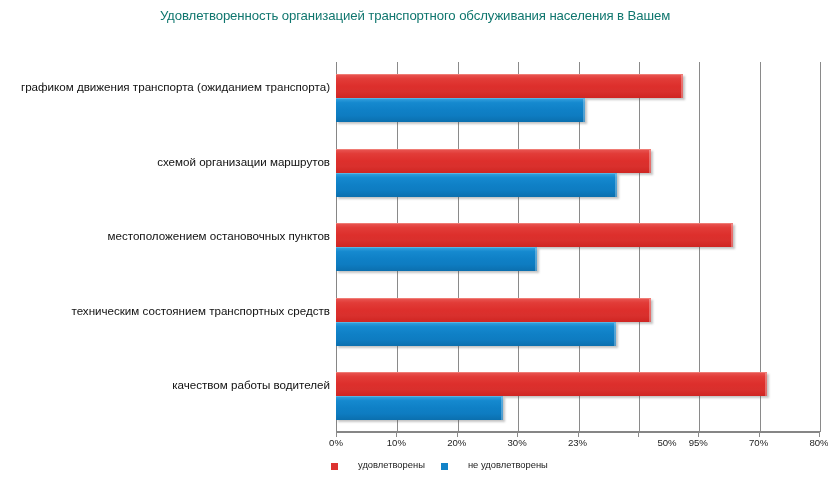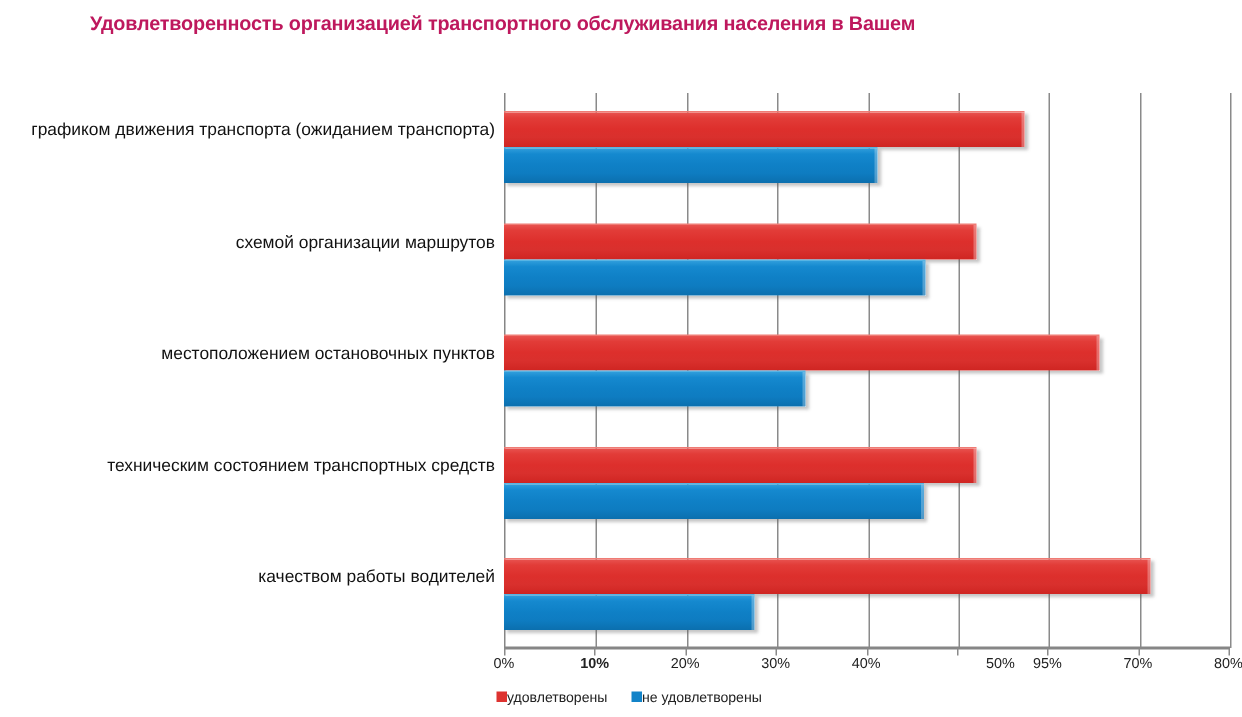--- a/index.html
+++ b/index.html
@@ -18,24 +18,24 @@
     overflow: hidden;
     background: #ffffff;
   }
 
   
   .chart-title {
     position: absolute;
     left: 60px;
     top: 6px;
     width: 710px;
-    text-align: left;
+    text-align: center;
     font-size: 13.2px;
-    font-weight: bold;
-    color: #be185d;
+    font-weight: normal;
+    color: #0f766e;
     line-height: 20px;
     letter-spacing: -0.1px;
   }
   .chart-title .line { display: block; }
 
   
   .plot-area {
     position: absolute;
     left: 336px;
     top: 62px;
@@ -122,22 +122,22 @@
   .legend {
     position: absolute;
     left: 331px;
     top: 459px;
     display: flex;
     align-items: center;
     gap: 16px;
   }
   .legend-item {
     display: flex;
-    align-items: center;
-    gap: 0;
+    align-items: flex-end;
+    gap: 20px;
     font-size: 9.4px;
     color: #222222;
   }
   .legend-swatch {
     width: 7px;
     height: 7px;
     display: inline-block;
   }
   .legend-swatch.red  { background: #dd3330; }
   .legend-swatch.blue { background: #1283c8; }
@@ -199,27 +199,27 @@
       <div class="bar red" title="удовлетворены: 71.4%" style="left: 336px; top: 372px; width: 431.077px;">
         <span class="bar-cap"></span>
       </div>
       <div class="bar blue" title="не удовлетворены: 27.7%" style="left: 336px; top: 396px; width: 167.239px;">
         <span class="bar-cap"></span>
       </div>
     </div>
   <div id="x-ticks">
       <div class="x-tick" style="left: 336px;">0%</div>
       <div class="tick-mark" style="left: 336px;"></div>
-      <div class="x-tick" style="left: 396.375px; font-weight: bold;">10%</div>
+      <div class="x-tick" style="left: 396.375px;">10%</div>
       <div class="tick-mark" style="left: 396.375px;"></div>
       <div class="x-tick" style="left: 456.75px;">20%</div>
       <div class="tick-mark" style="left: 456.75px;"></div>
       <div class="x-tick" style="left: 517.125px;">30%</div>
       <div class="tick-mark" style="left: 517.125px;"></div>
-      <div class="x-tick" style="left: 577.5px;">40%</div>
+      <div class="x-tick" style="left: 577.5px;">23%</div>
       <div class="tick-mark" style="left: 577.5px;"></div>
       <div class="x-tick" style="left: 667px;">50%</div>
       <div class="tick-mark" style="left: 637.875px;"></div>
       <div class="x-tick" style="left: 698.25px;">95%</div>
       <div class="tick-mark" style="left: 698.25px;"></div>
       <div class="x-tick" style="left: 758.625px;">70%</div>
       <div class="tick-mark" style="left: 758.625px;"></div>
       <div class="x-tick" style="left: 819px;">80%</div>
       <div class="tick-mark" style="left: 819px;"></div>
     </div>

